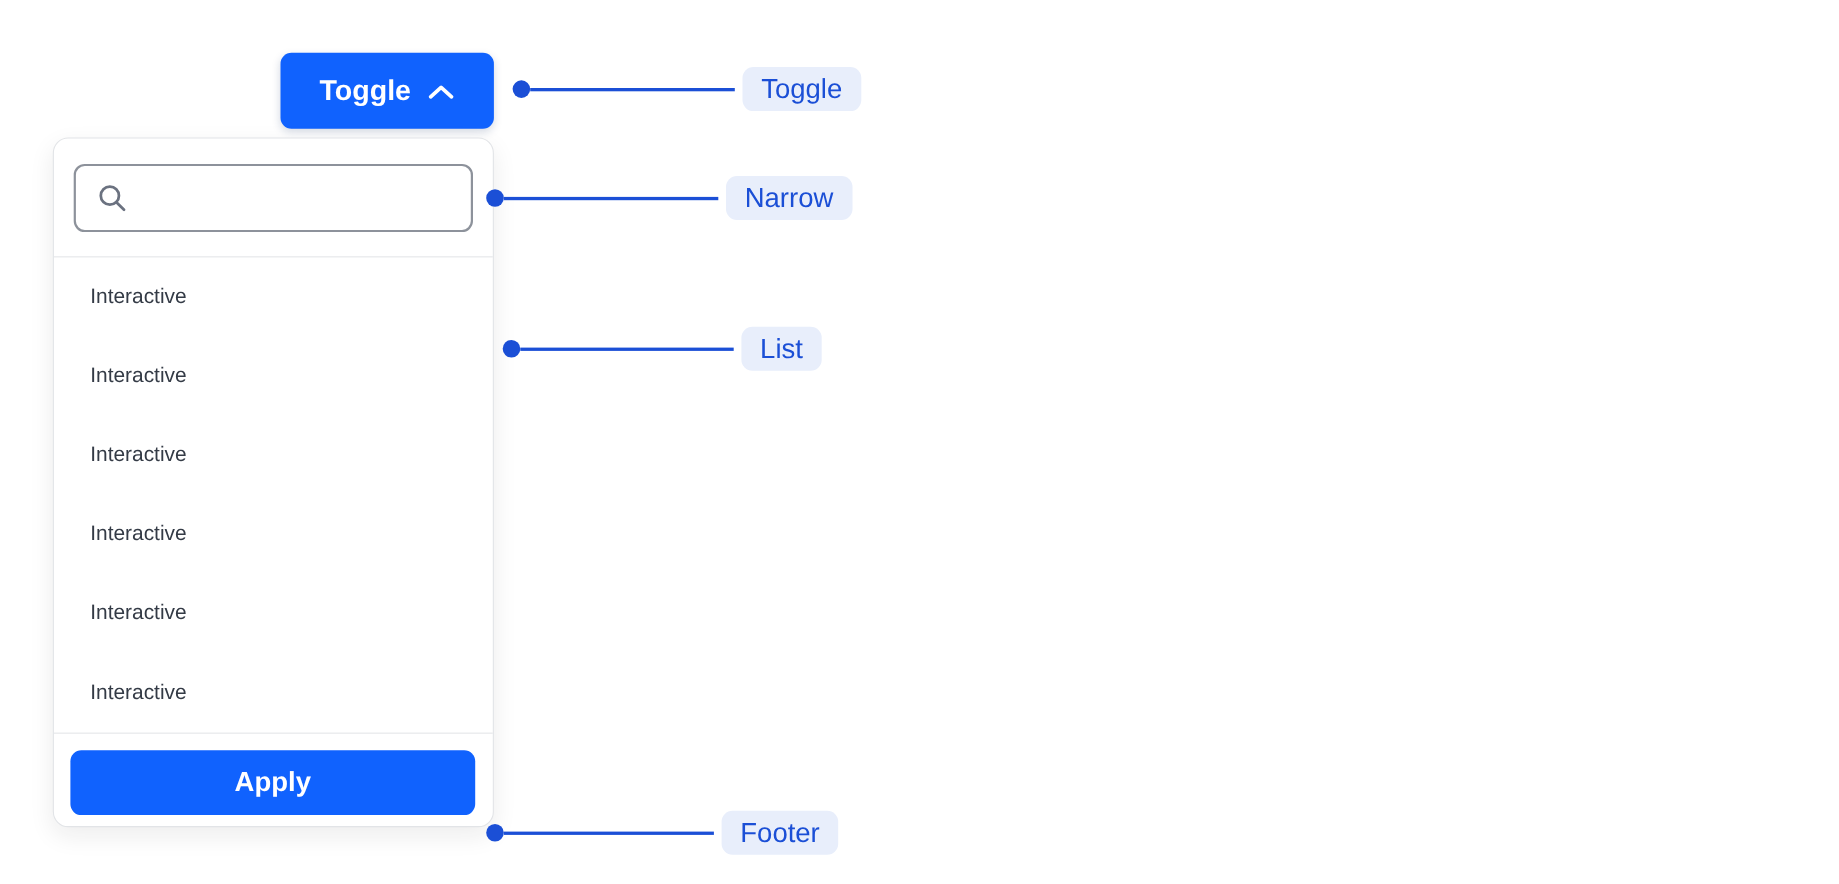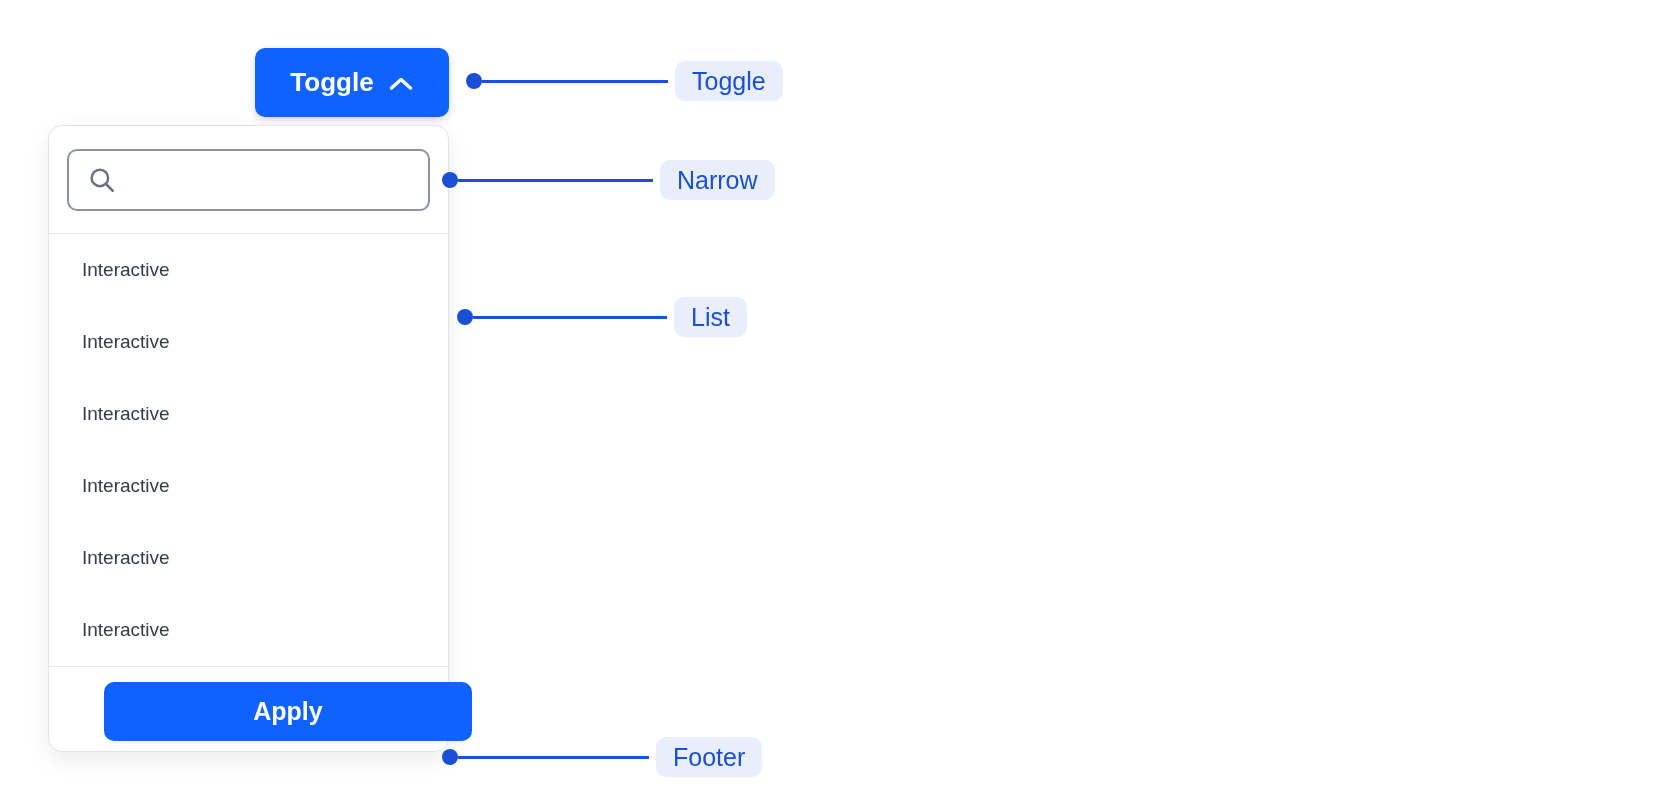--- a/index.html
+++ b/index.html
@@ -95,21 +95,20 @@
   .apply-btn {
     width: 100%; height: 59px;
     background: #1062fe;
     border: none;
     border-radius: 10px;
     color: #ffffff;
     font-family: inherit;
     font-size: 25px;
     font-weight: 600;
     cursor: pointer;
-    margin-left: 40px;
   }
 
   
   .annotation {
     position: absolute;
     height: 40px;
     display: flex;
     align-items: center;
   }
   .ann-dot {

